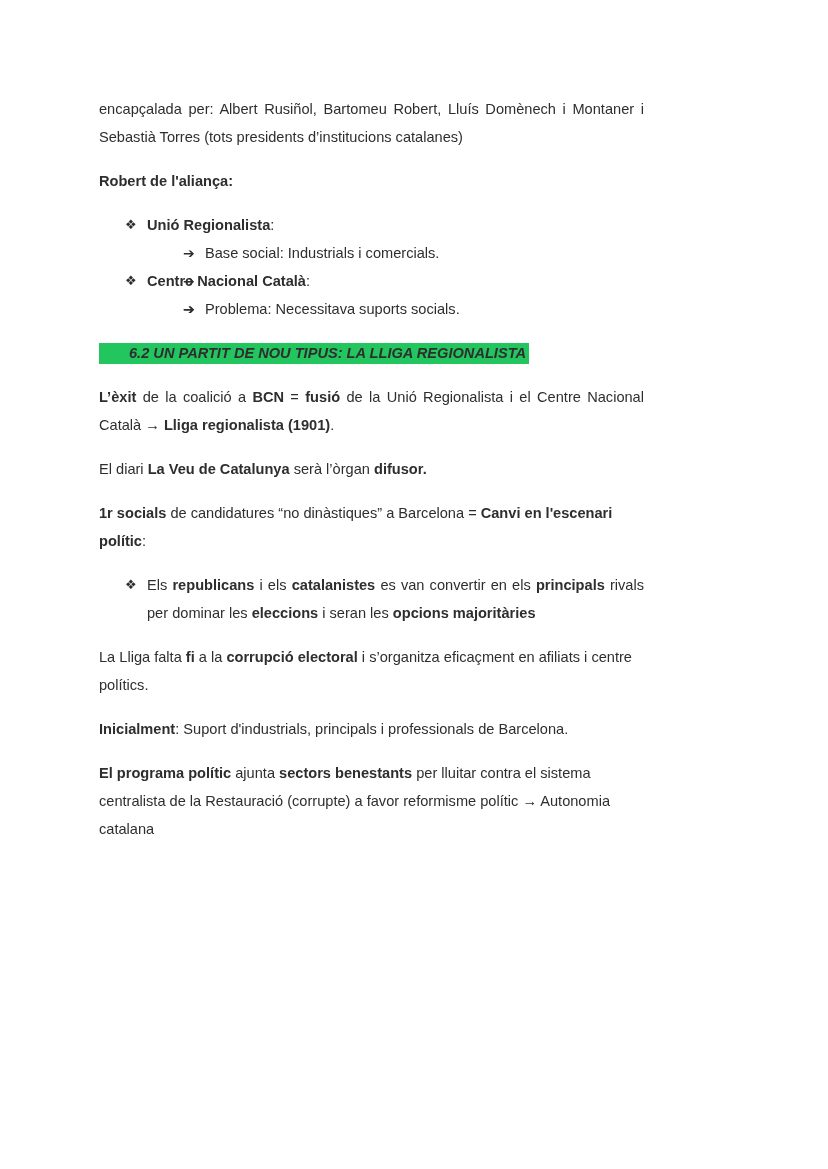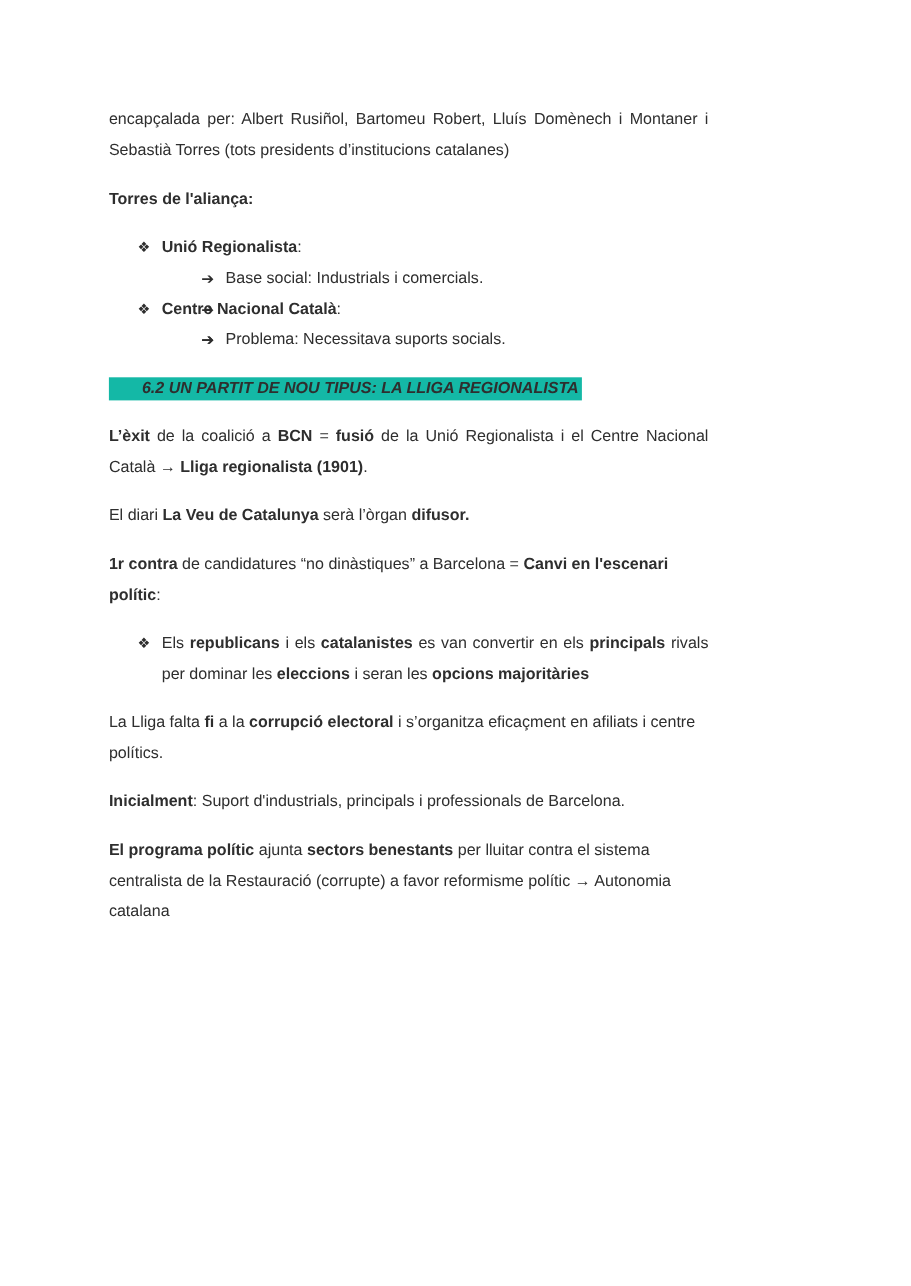--- a/index.html
+++ b/index.html
@@ -35,29 +35,29 @@
   b, strong { font-weight: bold; }
   .heading { font-weight: bold; font-style: italic; }
   .heading .hl { padding: 2px 3px 3px 1px; }
 </style>
 </head>
 <body style="background: rgb(255, 255, 255);">
 
 <div class="page">
   <div id="doc">
       <p class="block align-justify"><span>encapçalada per: Albert Rusiñol, Bartomeu Robert, Lluís Domènech i Montaner i Sebastià Torres (tots presidents d’institucions catalanes)</span></p>
-      <p class="block"><strong>Torres de l'aliança:</strong></p>
+      <p class="block"><strong>Robert de l'aliança:</strong></p>
       <div class="block li l1"><span class="marker">❖</span><span><strong>Unió Regionalista</strong><span>:</span></span></div>
       <div class="block li l2"><span class="marker">➔</span><span><span>Base social: Industrials i comercials.</span></span></div>
       <div class="block li l2"><span class="marker">➔</span></div>
       <div class="block li l1"><span class="marker">❖</span><span><strong>Centre Nacional Català</strong><span>:</span></span></div>
       <div class="block li l2"><span class="marker">➔</span></div>
       <div class="block li l2 end"><span class="marker">➔</span><span><span>Problema: Necessitava suports socials.</span></span></div>
-      <h2 class="block heading"><span class="hl" style="background: #14b8a6; padding-left: 30px;"><span>6.2 UN PARTIT DE NOU TIPUS: LA LLIGA REGIONALISTA</span></span></h2>
+      <h2 class="block heading"><span class="hl" style="background: #22c55e; padding-left: 30px;"><span>6.2 UN PARTIT DE NOU TIPUS: LA LLIGA REGIONALISTA</span></span></h2>
       <p class="block align-justify"><strong>L’èxit</strong><span> de la coalició a </span><strong>BCN</strong><span> = </span><strong>fusió</strong><span> de la Unió Regionalista i el Centre Nacional Català → </span><strong>Lliga regionalista</strong><span> </span><strong>(1901)</strong><span>.</span></p>
       <p class="block"><span>El diari </span><strong>La Veu de Catalunya</strong><span> serà l’òrgan </span><strong>difusor.</strong></p>
-      <p class="block"><strong>1r contra</strong><span> de candidatures “no dinàstiques” a Barcelona = </span><strong>Canvi en l'escenari polític</strong><span>:</span></p>
+      <p class="block"><strong>1r socials</strong><span> de candidatures “no dinàstiques” a Barcelona = </span><strong>Canvi en l'escenari polític</strong><span>:</span></p>
       <div class="block li l1 end align-justify"><span class="marker">❖</span><span><span>Els </span><strong>republicans</strong><span> i els </span><strong>catalanistes</strong><span> es van convertir en els </span><strong>principals</strong><span> rivals per dominar les </span><strong>eleccions</strong><span> i seran les </span><strong>opcions majoritàries</strong></span></div>
       <p class="block"><span>La Lliga falta </span><strong>fi</strong><span> a la </span><strong>corrupció electoral</strong><span> i s’organitza eficaçment en afiliats i centre polítics.</span></p>
       <p class="block"><strong>Inicialment</strong><span>: Suport d'industrials, principals i professionals de Barcelona.</span></p>
       <p class="block"><strong>El programa polític</strong><span> ajunta </span><strong>sectors benestants</strong><span> per lluitar contra el sistema centralista de la Restauració (corrupte) a favor reformisme polític → Autonomia catalana</span></p>
     </div>
 </div>
 
 </body></html>

